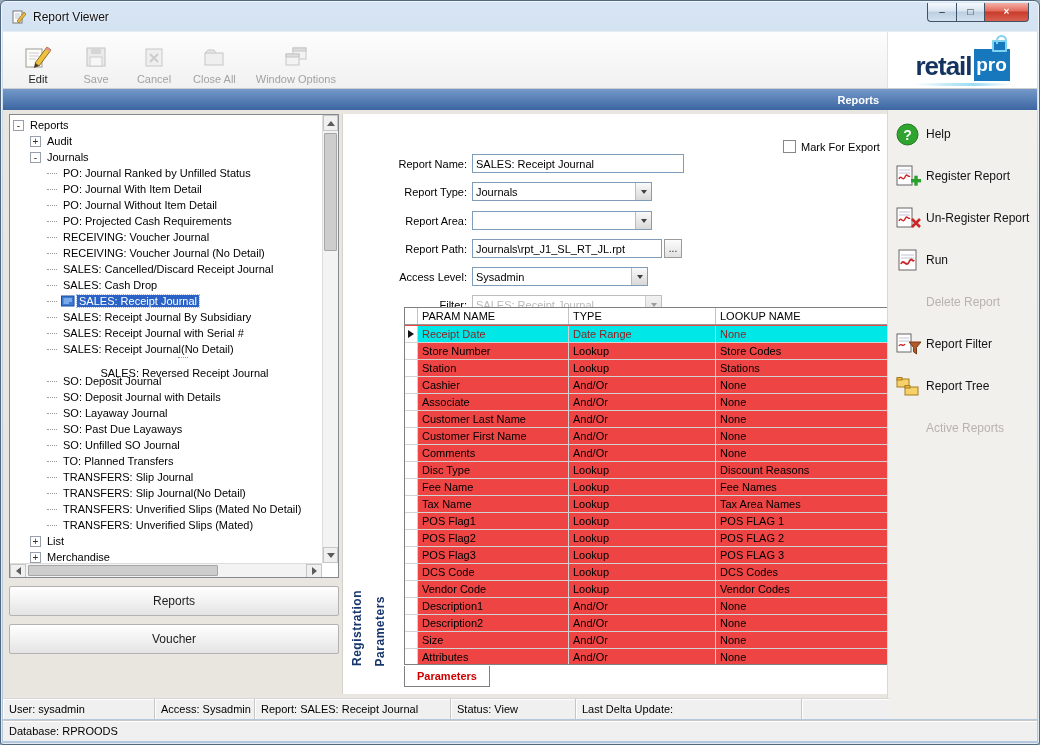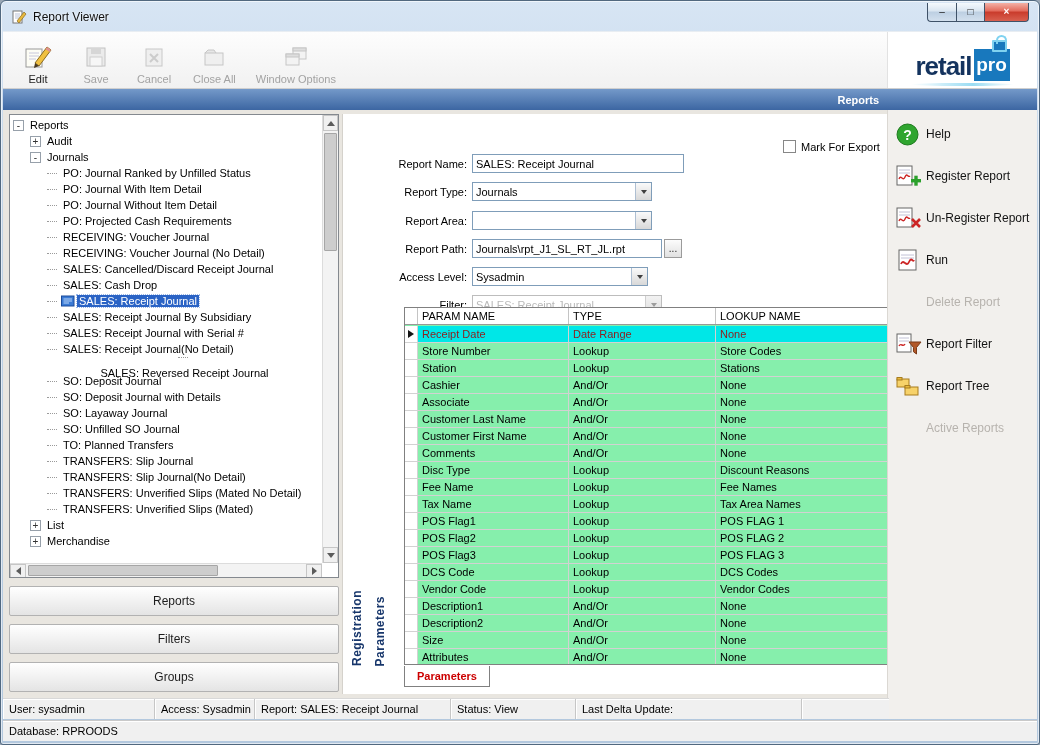--- a/index.html
+++ b/index.html
@@ -96,21 +96,21 @@
   .input.disabled{border-color:#bdbdbd;}
   .input.disabled .input-value{color:#b9b9b9;}
   .input.disabled .combo-btn{background:linear-gradient(#f2f2f2,#e0e0e0);border-left-color:#cfcfcf;}
   .input.disabled .arrow-down{border-top-color:#9d9d9d;}
   .browse-btn{width:18px;height:19px;margin-left:2px;border:1px solid #9b9b9b;background:linear-gradient(#fcfcfc,#e1e1e1);font-size:10px;line-height:8px;display:flex;align-items:center;justify-content:center;color:#222;}
   #mark-export{position:absolute;left:440px;top:26px;display:flex;align-items:center;}
   #export-checkbox{width:13px;height:13px;border:1px solid #878787;background:#fff;margin-right:5px;}
   #export-label{font-size:11px;color:#000;}
 
   
-  #grid{position:absolute;left:61px;top:193px;width:514px;height:358px;border:1px solid #808080;background:#86efac;}
+  #grid{position:absolute;left:61px;top:193px;width:514px;height:358px;border:1px solid #808080;background:#ef4444;}
   #grid-header{display:flex;height:17px;margin-right:16px;border-bottom:1px solid #989898;background:#fff;}
   .gh{font-size:11px;color:#000;padding:1px 4px;border-right:1px solid #c4c4c4;display:flex;align-items:center;white-space:nowrap;overflow:hidden;}
   .gh.marker{width:13px;flex:0 0 13px;padding:0;}
   .gh.c0{width:151px;flex:0 0 151px;}
   .gh.c1{width:147px;flex:0 0 147px;}
   .gh.c2{flex:1;}
   #grid-body{position:absolute;left:0;top:18px;right:16px;bottom:0;overflow:hidden;}
   .grid-row{display:flex;height:17px;border-bottom:1px solid #d2d2d2;font-size:11px;color:#000;}
   .gc{padding:1px 4px;border-right:1px solid #d2d2d2;display:flex;align-items:center;white-space:nowrap;overflow:hidden;}
   .gc.marker{width:13px;flex:0 0 13px;padding:0;justify-content:center;background:#fff;}
@@ -317,20 +317,24 @@
           <div class="tree-row" style="padding-left: 37px;">
             <span class="tree-stub"></span>
             <span class="tree-label">SO: Deposit Journal with Details</span>
           </div>
           <div class="tree-row" style="padding-left: 37px;">
             <span class="tree-stub"></span>
             <span class="tree-label">SO: Layaway Journal</span>
           </div>
           <div class="tree-row" style="padding-left: 37px;">
             <span class="tree-stub"></span>
+            <span class="tree-label">SO: Past Due Layaways</span>
+          </div>
+          <div class="tree-row" style="padding-left: 37px;">
+            <span class="tree-stub"></span>
             <span class="tree-label">SO: Unfilled SO Journal</span>
           </div>
           <div class="tree-row" style="padding-left: 37px;">
             <span class="tree-stub"></span>
             <span class="tree-label">TO: Planned Transfers</span>
           </div>
           <div class="tree-row" style="padding-left: 37px;">
             <span class="tree-stub"></span>
             <span class="tree-label">TRANSFERS: Slip Journal</span>
           </div>
@@ -376,24 +380,21 @@
         <div class="sb-btn">
             <i class="tri tri-right"></i>
           </div>
       </div>
     </div>
     <div id="left-buttons">
         <div class="panel-btn">
           <span>Reports</span>
         </div>
         <div class="panel-btn">
-          <span>Filters</span>
-        </div>
-        <div class="panel-btn">
-          <span>Groups</span>
+          <span>Voucher</span>
         </div>
       </div>
   </div>
 
   <div id="main-panel">
     <div id="form-fields">
         <div class="form-row">
           <span class="form-label">Report Name:</span>
           <div class="input">
             <span class="input-value">SALES: Receipt Journal</span>

